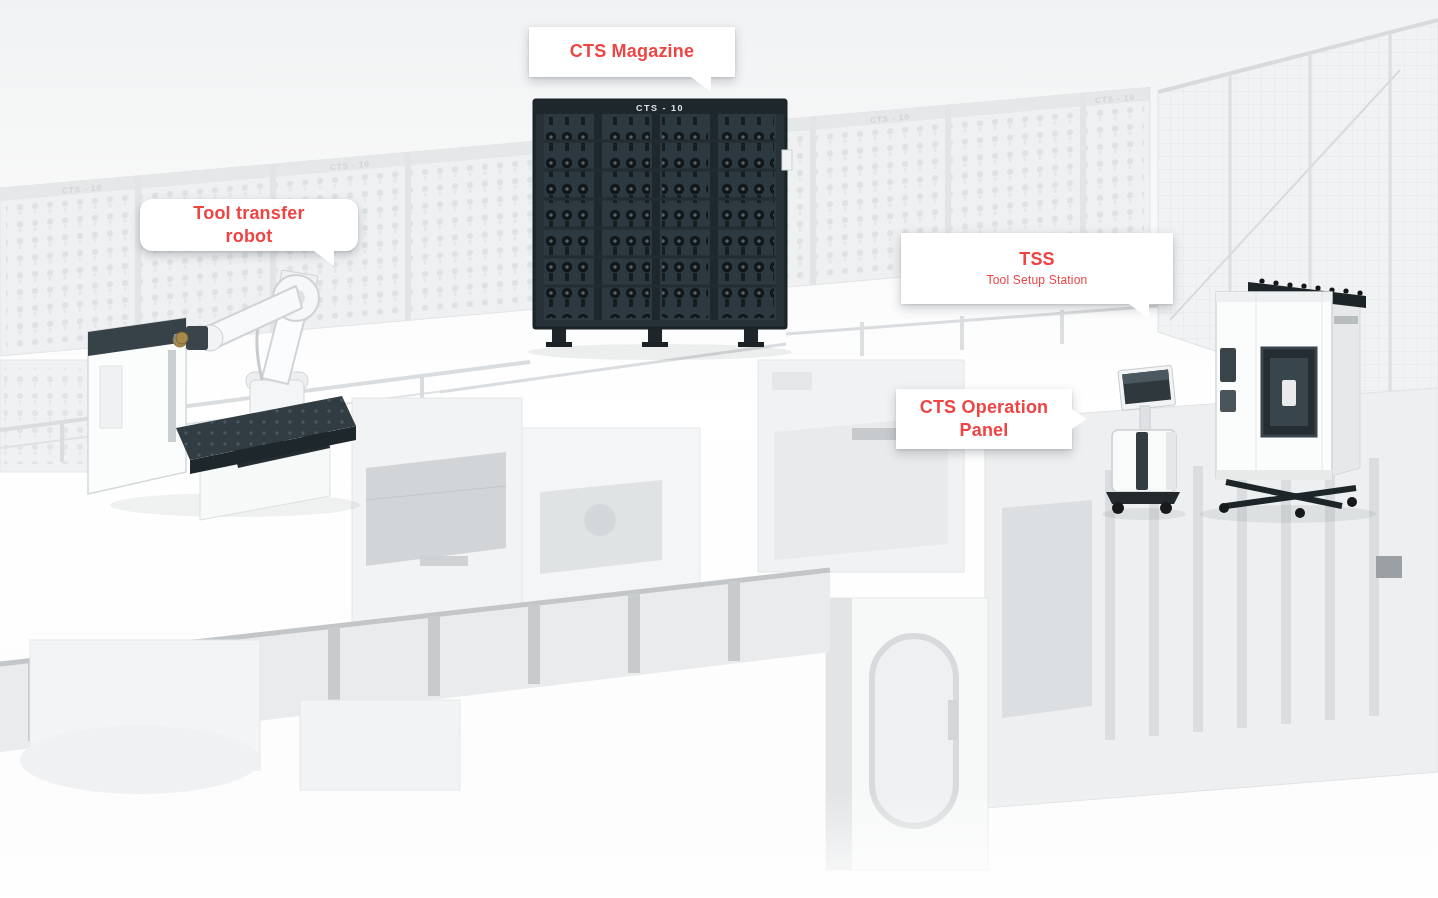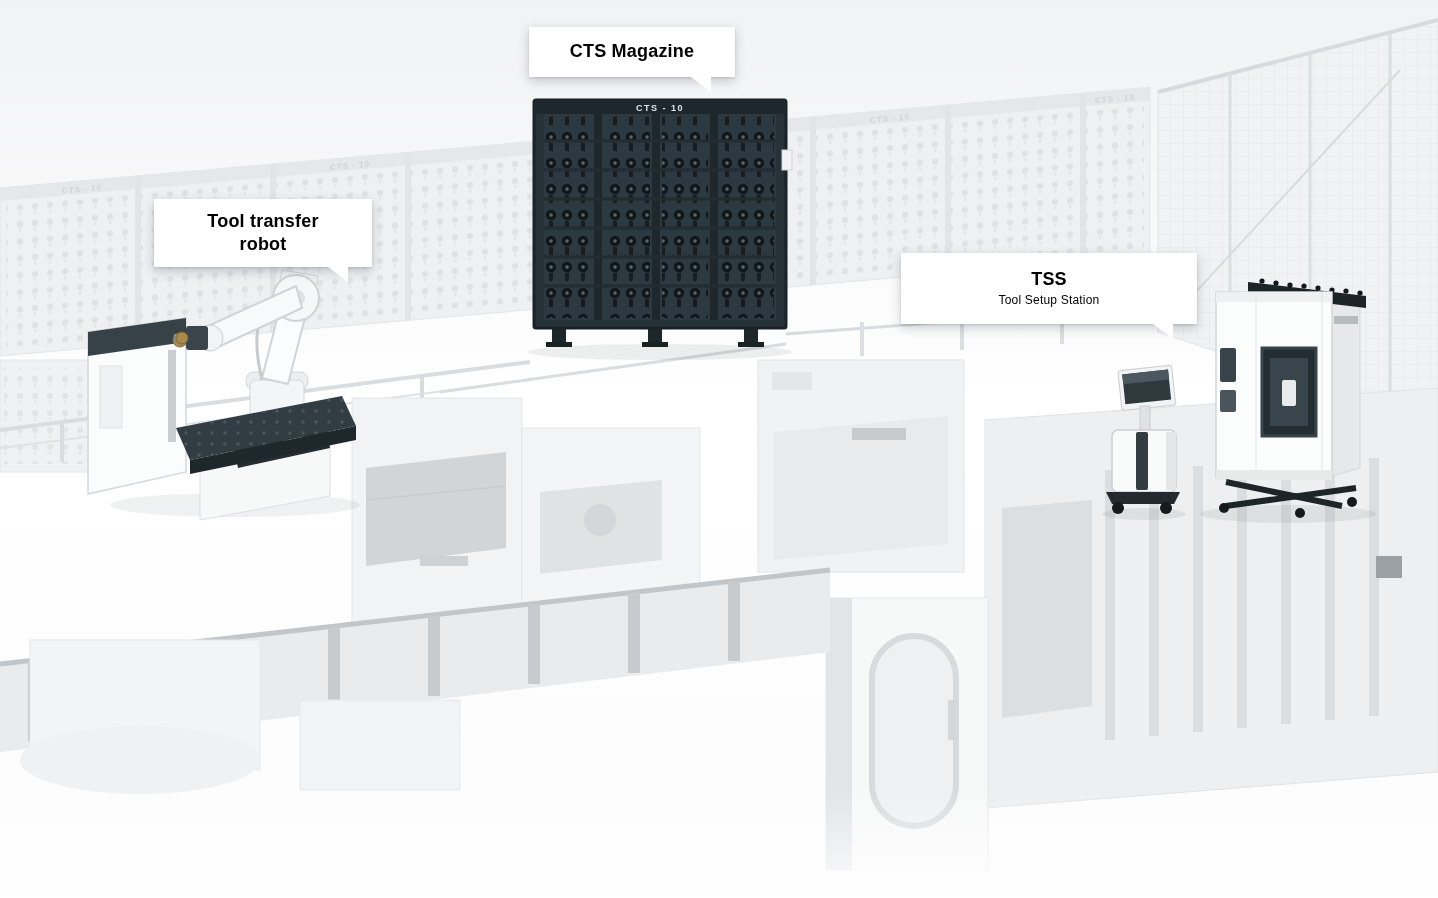--- a/index.html
+++ b/index.html
@@ -3,21 +3,21 @@
 <meta charset="utf-8">
 <style>
   html,body{margin:0;padding:0;background:#ffffff;}
   .stage{
     position:relative;width:1438px;height:898px;overflow:hidden;
     font-family:"Liberation Sans",sans-serif;
     background:#fff;
   }
   .stage svg{position:absolute;left:0;top:0;}
   .callout{
-    position:absolute;background:#ffffff;color:#000000;
+    position:absolute;background:#ffffff;color:#ef4444;
     box-shadow:0 4px 10px rgba(50,60,70,.25), 0 1px 2px rgba(50,60,70,.15);
     display:flex;flex-direction:column;align-items:center;justify-content:center;
     z-index:6;text-align:center;
   }
   .callout .line{font-size:18px;font-weight:bold;line-height:1.28;letter-spacing:.2px;}
   .callout .subline{font-size:12px;font-weight:normal;line-height:1.3;letter-spacing:.2px;margin-top:2px;}
   .tail-down{
     position:absolute;top:100%;right:24px;width:20px;height:15px;background:#ffffff;
     clip-path:polygon(0 0,100% 0,100% 100%);
   }
@@ -265,26 +265,31 @@
   </g>
 
   <rect x="0" y="790" width="1438" height="108" fill="url(#fadeBottom)"></rect>
 </svg>
 
 <div class="callout" style="left:529px;top:27px;width:206px;height:50px;">
   <span class="line">CTS Magazine</span>
   <span class="tail-down"></span>
 </div>
 
-<div class="callout" style="left:154px;top:199px;width:218px;height:68px;">
+<div class="callout" style="left:140px;top:199px;width:218px;height:52px;border-radius:12px;">
   <span class="line">Tool transfer</span>
   <span class="line">robot</span>
   <span class="tail-down"></span>
 </div>
 
-<div class="callout" style="left:901px;top:253px;width:296px;height:71px;">
+<div class="callout" style="left:901px;top:233px;width:272px;height:71px;">
   <span class="line">TSS</span>
   <span class="subline">Tool Setup Station</span>
   <span class="tail-down"></span>
 </div>
 
+<div class="callout" style="left:896px;top:389px;width:176px;height:60px;">
+  <span class="line">CTS Operation</span>
+  <span class="line">Panel</span>
+  <span class="tail-right"></span>
+</div>
 
 </div>
 
 </body></html>

